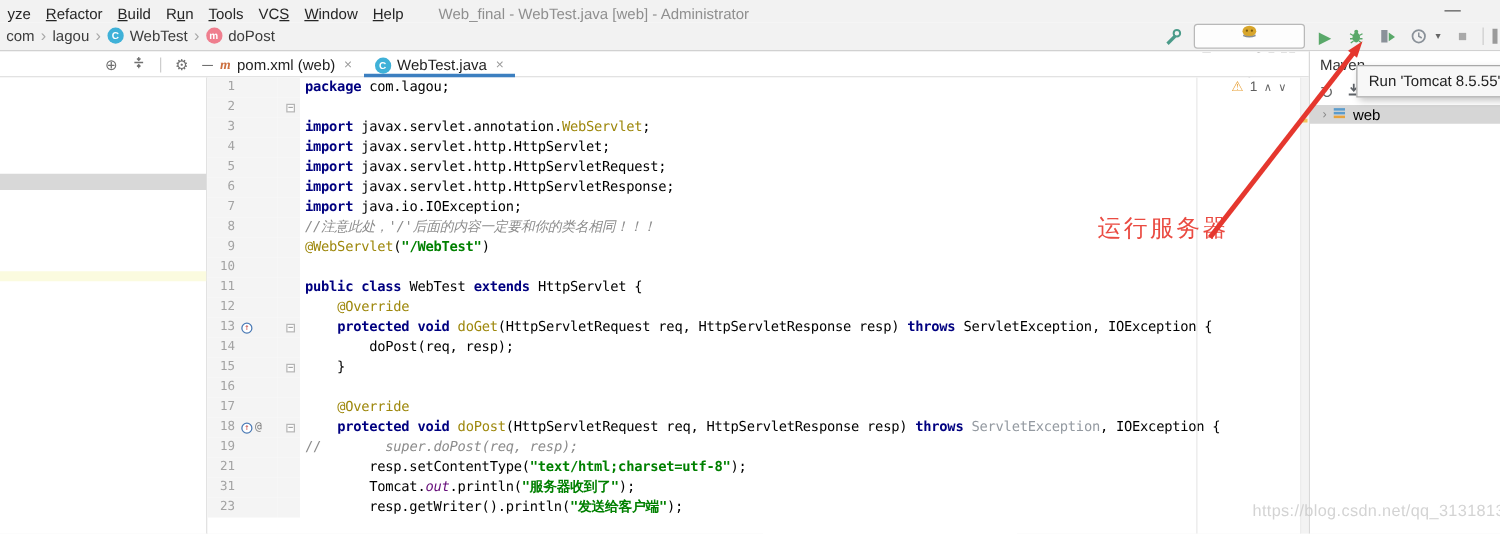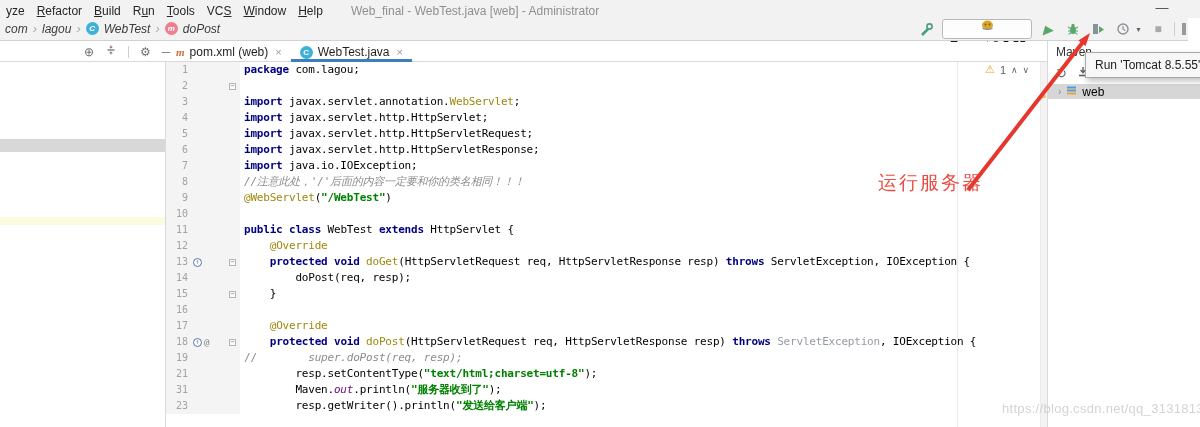--- a/index.html
+++ b/index.html
@@ -7,21 +7,21 @@
   #root{position:relative;width:1200px;height:427px;background:#fff;overflow:hidden;font-size:12px;color:#222;}
 
   
   .menubar{position:absolute;top:0;left:0;right:0;height:18px;background:#f2f2f2;display:flex;align-items:flex-end;white-space:nowrap;}
   .menu-item{padding:0 6px;color:#262626;cursor:default;}
   .menu-item .mn{text-decoration:underline;}
   .win-title{margin-left:22px;color:#8f8f8f;margin-top:28px;}
   .win-min{position:absolute;right:28px;top:0px;color:#444;font-size:13px;width:20px;text-align:center;}
 
   
-  .row2{position:absolute;top:18px;left:0;right:12px;height:23px;background:#f2f2f2;border-bottom:1px solid #d1d1d1;font-style:italic;}
+  .row2{position:absolute;top:18px;left:0;right:0;height:23px;background:#f2f2f2;border-bottom:1px solid #d1d1d1;}
   .crumbs{position:absolute;left:5px;top:3px;display:flex;align-items:center;gap:5px;color:#3c3c3c;}
   .bc-sep{color:#a8a8a8;font-size:13px;}
   .bc-ic{display:inline-flex;width:13px;height:13px;border-radius:50%;align-items:center;justify-content:center;color:#fff;font-size:8px;font-weight:bold;}
   .ic-class{background:#3fb1d8;}
   .ic-method{background:#ef7e8e;}
   .runbar{position:absolute;right:2px;top:0;height:22px;display:flex;align-items:center;gap:7px;}
   .combo{display:flex;align-items:center;gap:5px;border:1px solid #b9b9b9;border-radius:3px;background:#fdfdfd;height:20px;padding:0 6px;color:#1a1a1a;flex-direction:column;}
   .combo .dd{font-size:7px;color:#555;}
   .tbicon{display:inline-flex;align-items:center;justify-content:center;width:18px;height:18px;}
   .run-glyph{color:#59a869;font-size:13px;}
@@ -326,21 +326,21 @@
         <div class="line">
           <span class="ln">21</span>
           <span class="gicons"></span>
           <span class="fold"></span>
           <span class="code"><span class="tk-p">        resp.setContentType(</span><span class="tk-s">"text/html;charset=utf-8"</span><span class="tk-p">);</span></span>
         </div>
         <div class="line">
           <span class="ln">31</span>
           <span class="gicons"></span>
           <span class="fold"></span>
-          <span class="code"><span class="tk-p">        Maven.</span><span class="tk-f">out</span><span class="tk-p">.println(</span><span class="tk-s">"服务器收到了"</span><span class="tk-p">);</span></span>
+          <span class="code"><span class="tk-p">        Tomcat.</span><span class="tk-f">out</span><span class="tk-p">.println(</span><span class="tk-s">"服务器收到了"</span><span class="tk-p">);</span></span>
         </div>
         <div class="line">
           <span class="ln">23</span>
           <span class="gicons"></span>
           <span class="fold"></span>
           <span class="code"><span class="tk-p">        resp.getWriter().println(</span><span class="tk-s">"发送给客户端"</span><span class="tk-p">);</span></span>
         </div>
       </div>
   </div>
   <div class="margin-guide"></div>

